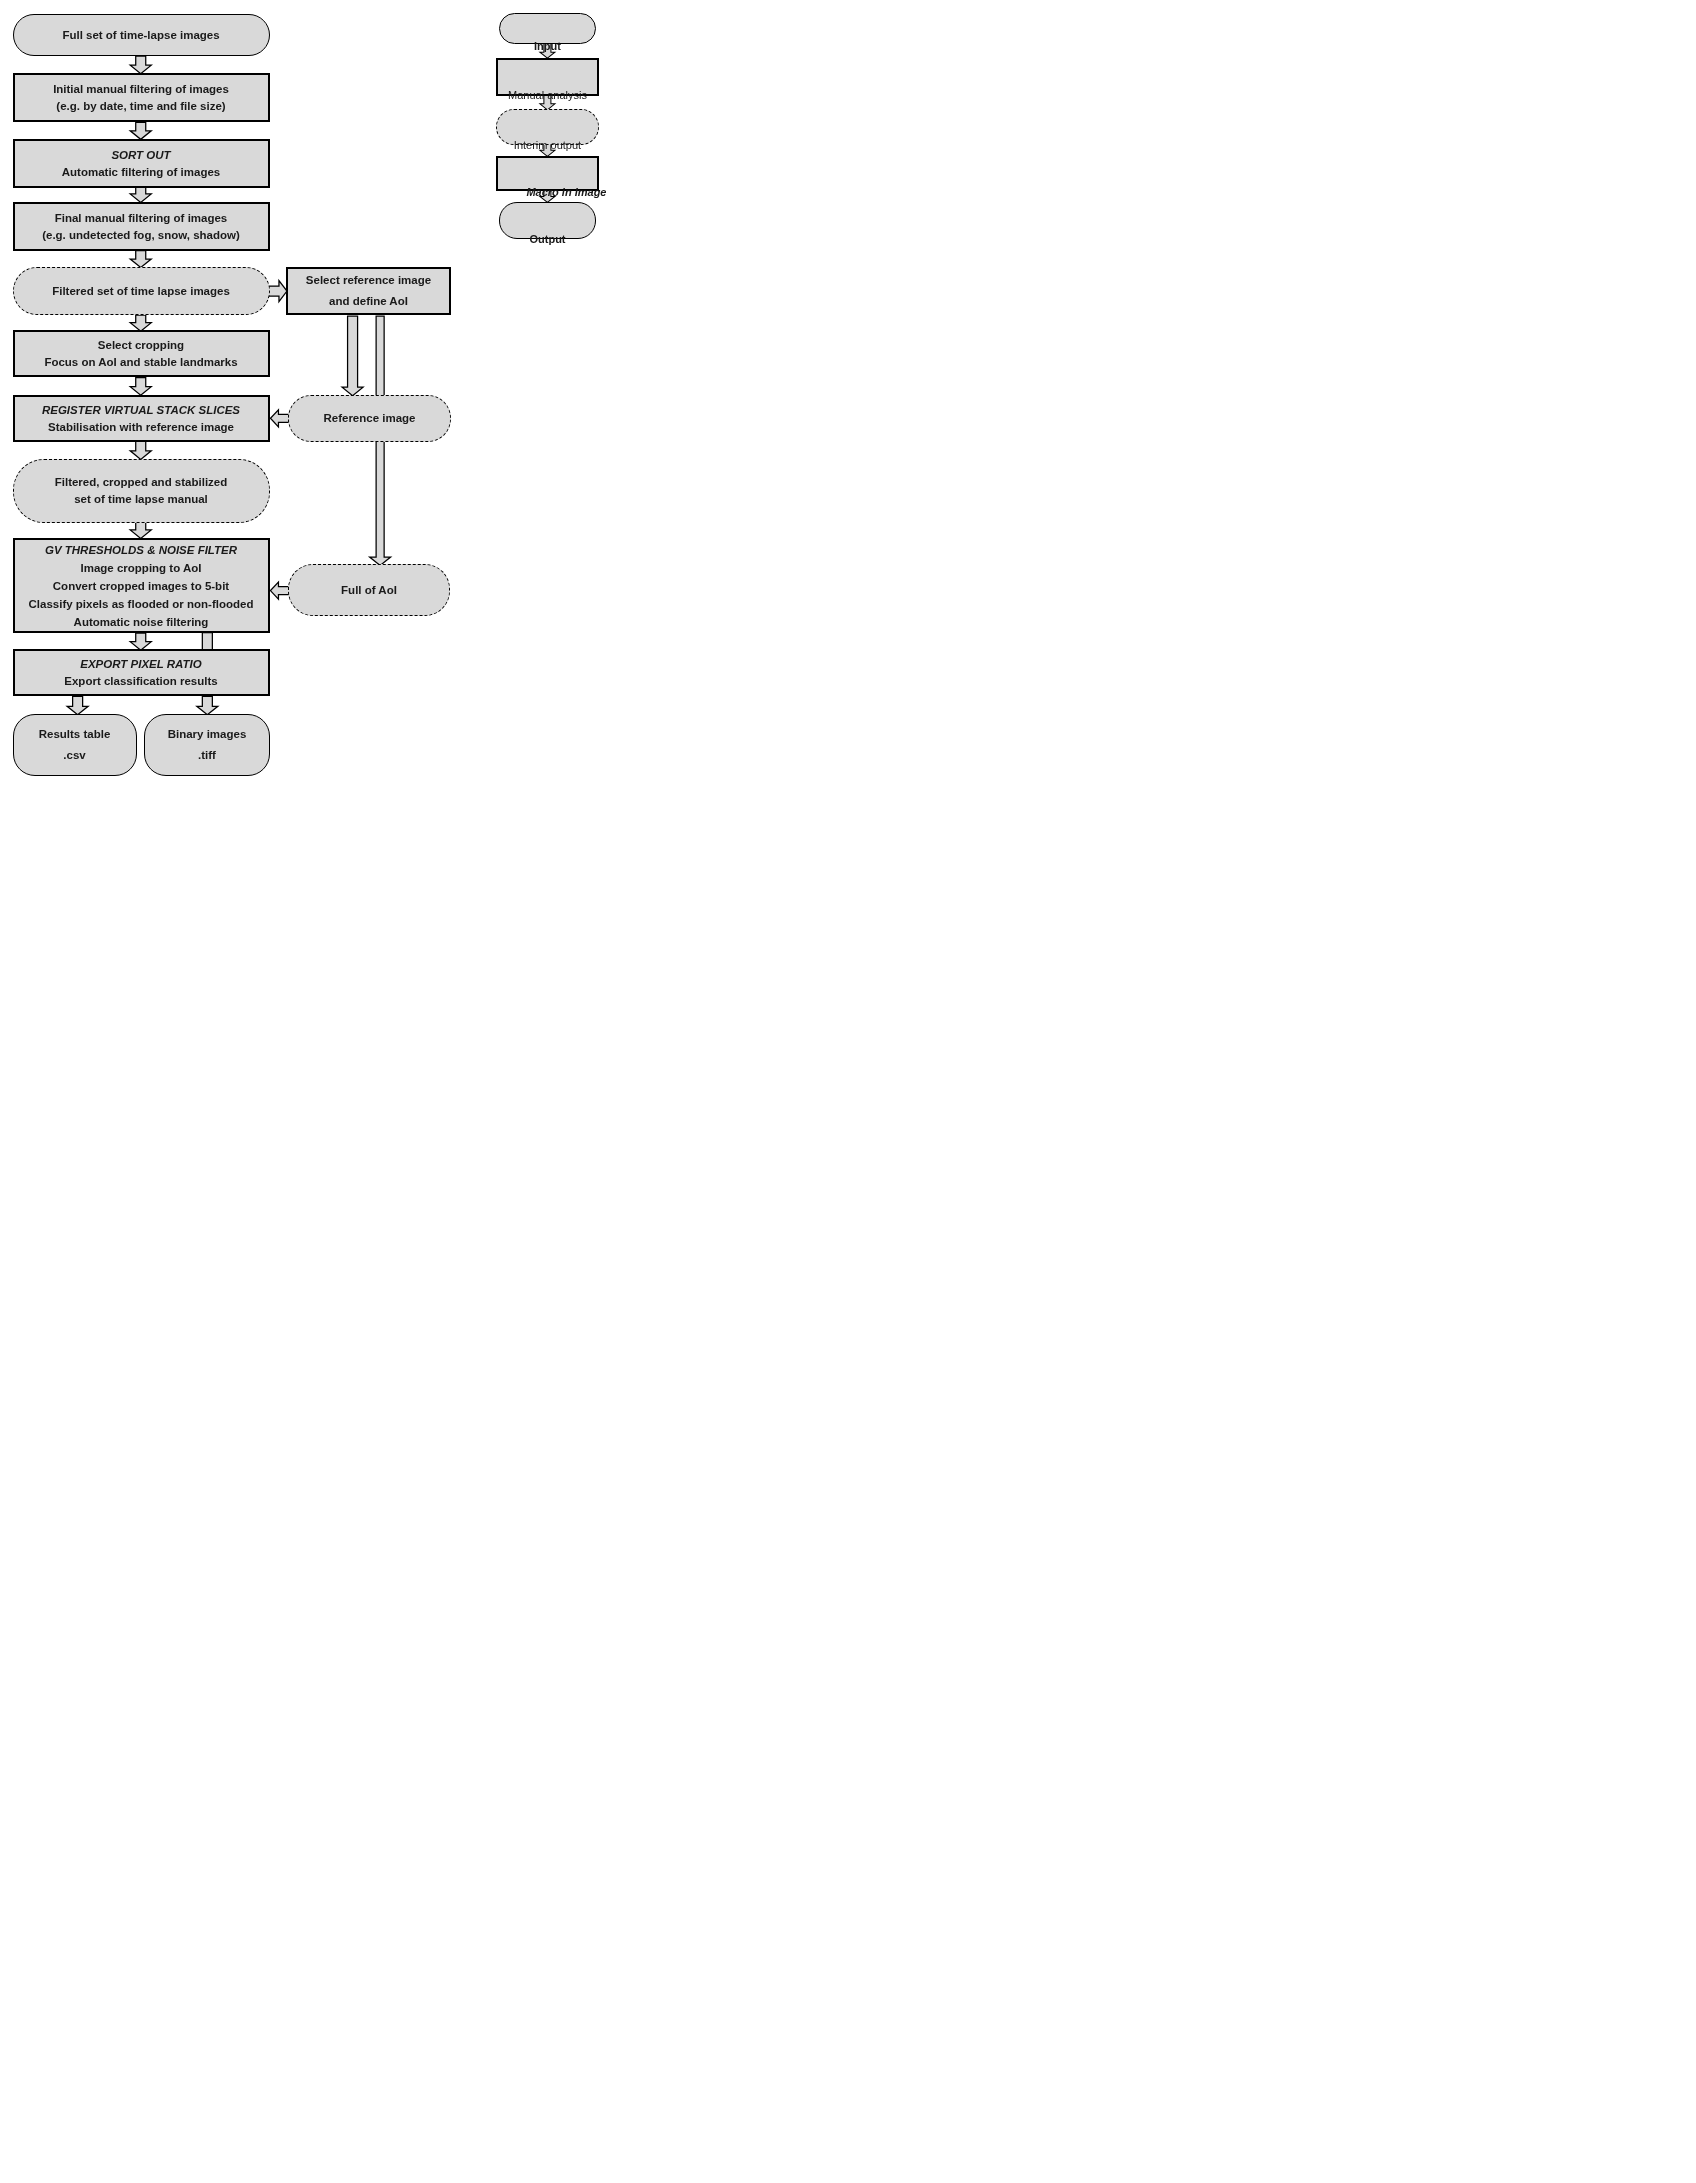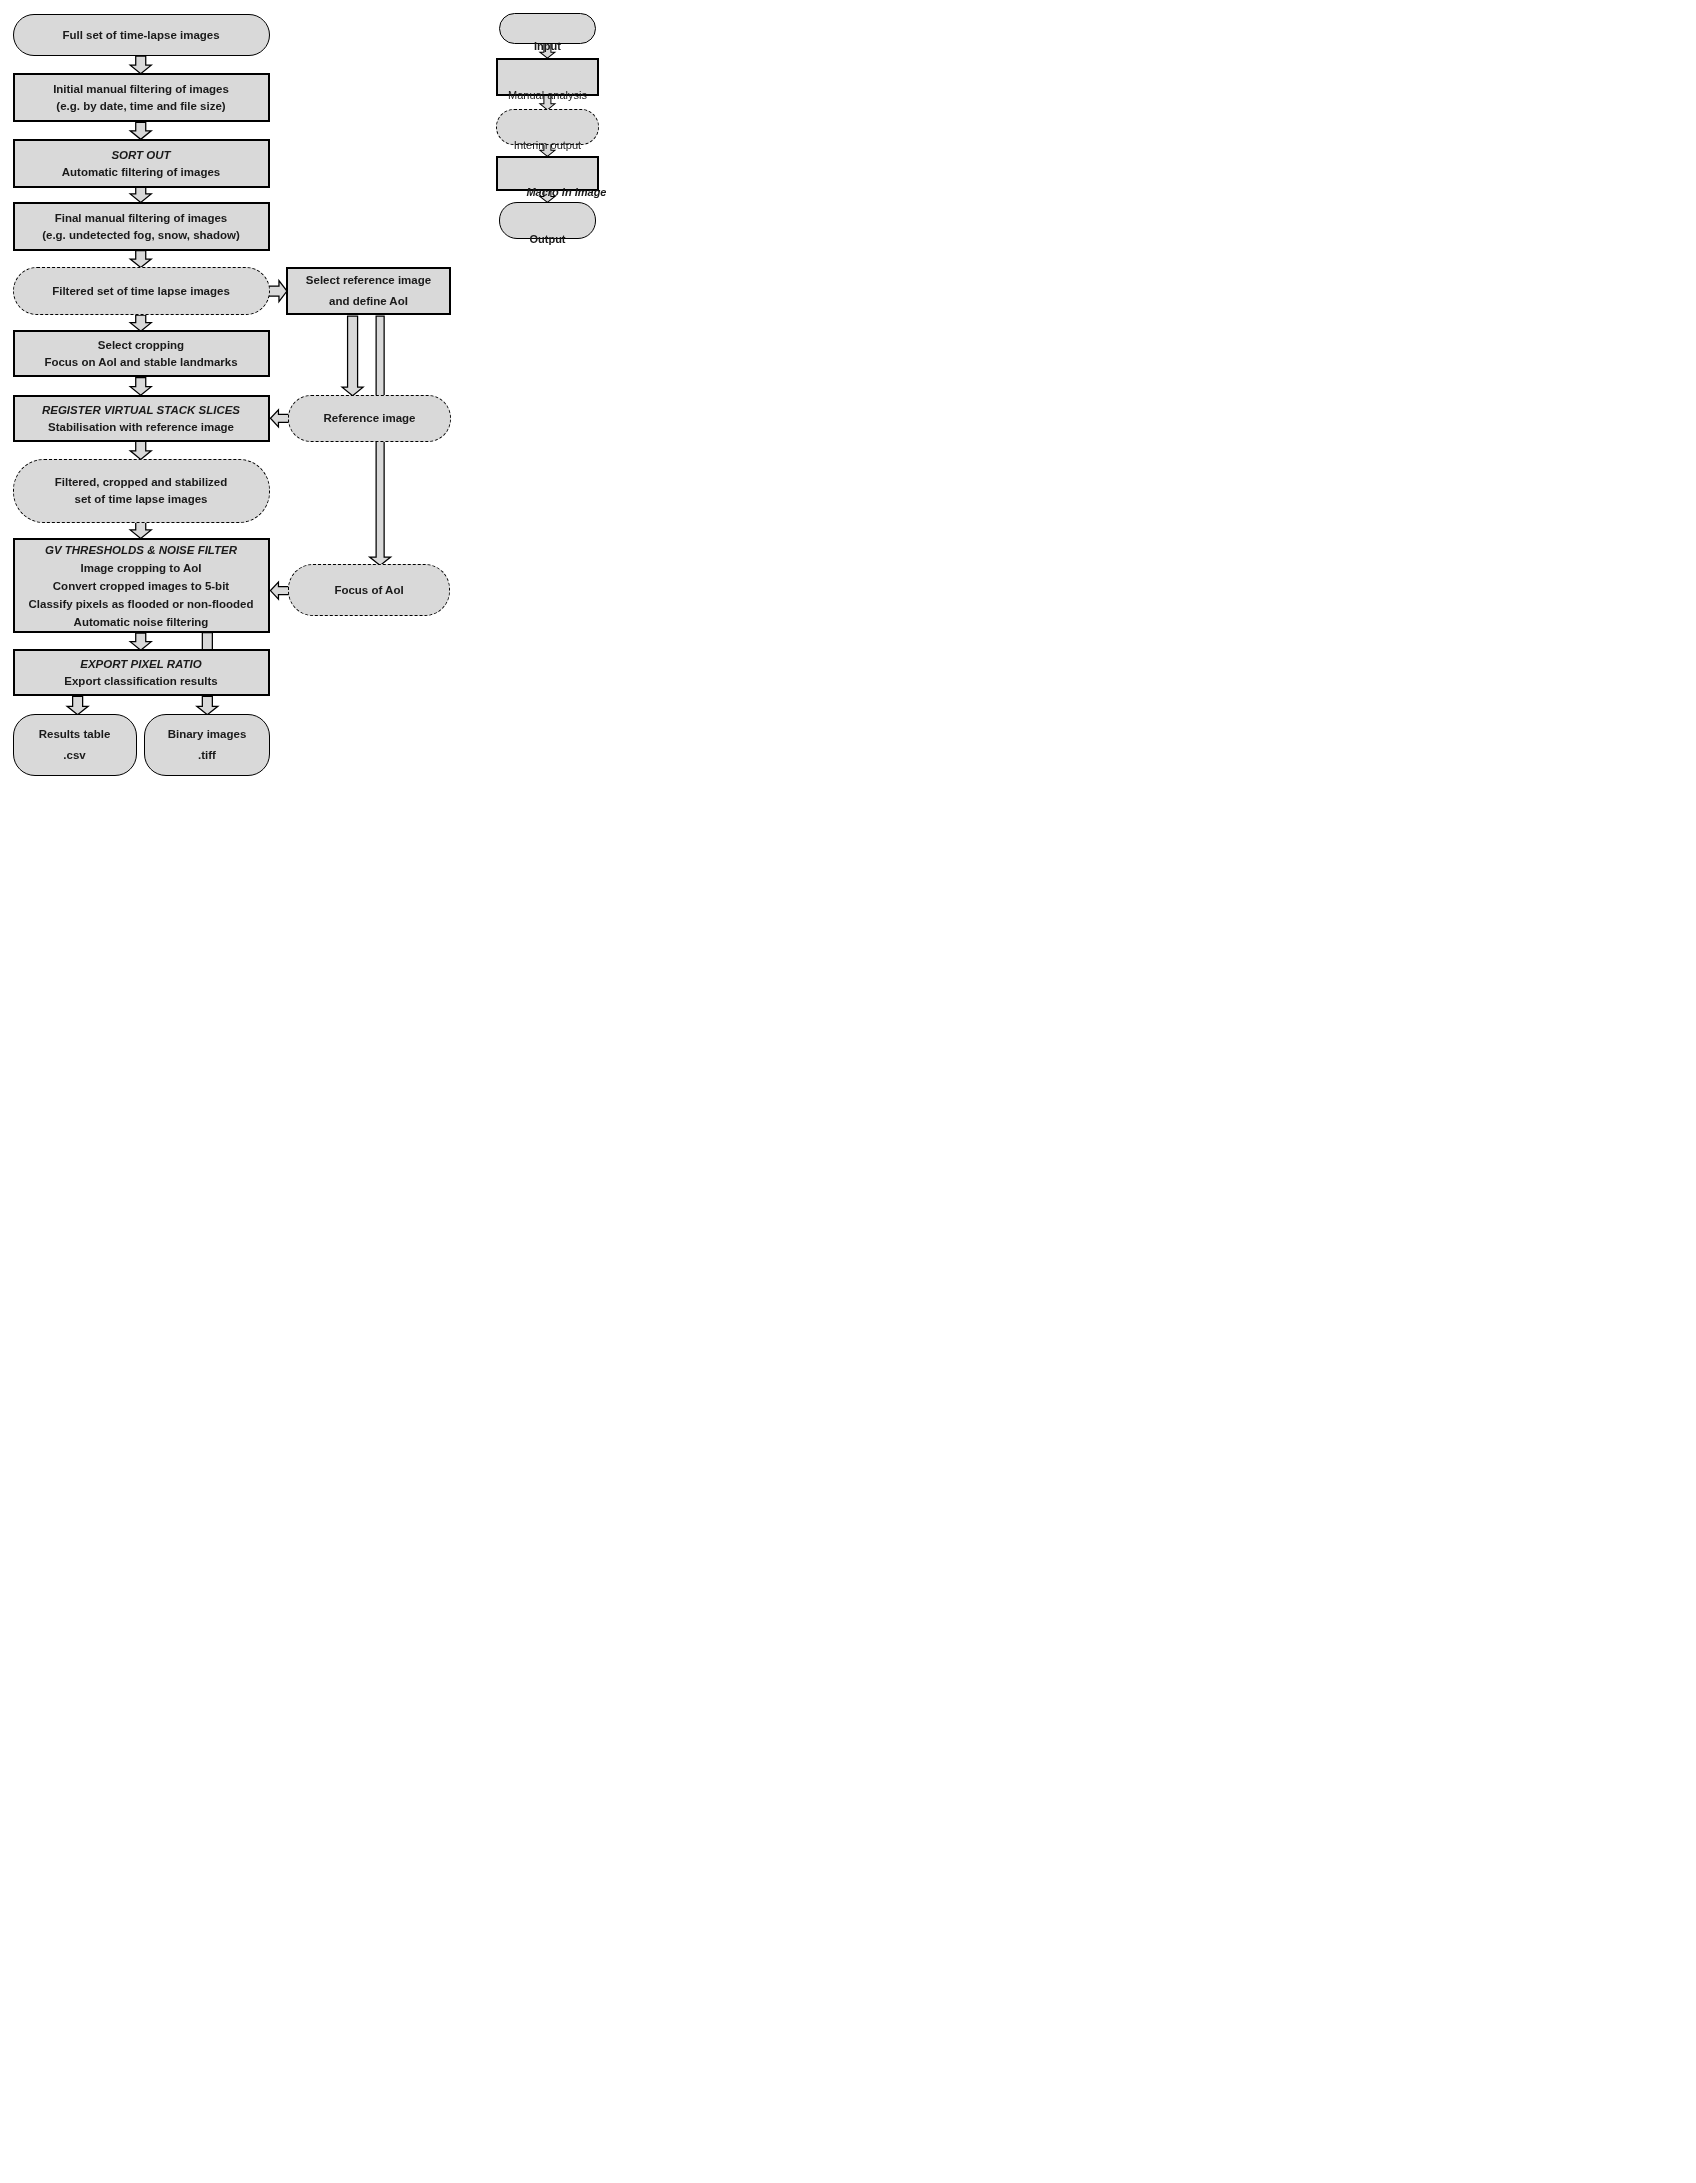--- a/index.html
+++ b/index.html
@@ -84,21 +84,21 @@
     <div class="line">Focus on AoI and stable landmarks</div>
   </div>
 
   <div class="box r5" style="left:12.5px;top:395px;width:257px;height:47px;">
     <div class="line title">REGISTER VIRTUAL STACK SLICES</div>
     <div class="line">Stabilisation with reference image</div>
   </div>
 
   <div class="box dstad" style="left:12.5px;top:459px;width:257px;height:64px;border-radius:31px;">
     <div class="line">Filtered, cropped and stabilized</div>
-    <div class="line">set of time lapse images</div>
+    <div class="line">set of time lapse manual</div>
   </div>
 
   <div class="box r5 gv" style="left:12.5px;top:538px;width:257px;height:95px;">
     <div class="line title">GV THRESHOLDS &amp; NOISE FILTER</div>
     <div class="line">Image cropping to AoI</div>
     <div class="line">Convert cropped images to 5-bit</div>
     <div class="line">Classify pixels as flooded or non-flooded</div>
     <div class="line">Automatic noise filtering</div>
   </div>
 
@@ -120,21 +120,21 @@
   <div class="box r5 wide" style="left:286px;top:267px;width:165px;height:48px;">
     <div class="line">Select reference image</div>
     <div class="line">and define AoI</div>
   </div>
 
   <div class="box dstad" style="left:288px;top:395px;width:163px;height:47px;border-radius:23px;">
     <div class="line">Reference image</div>
   </div>
 
   <div class="box dstad" style="left:288px;top:564px;width:162px;height:52px;border-radius:25px;">
-    <div class="line">Focus of AoI</div>
+    <div class="line">Full of AoI</div>
   </div>
 
   <div class="box stad" style="left:499px;top:12.5px;width:97px;height:31px;border-radius:15.5px;border-width:1.5px;">
     <div class="legend-label bold">Input</div>
   </div>
 
   <div class="box r4" style="left:496px;top:58px;width:103px;height:38px;">
     <div class="legend-label">Manual analysis</div>
   </div>
 

